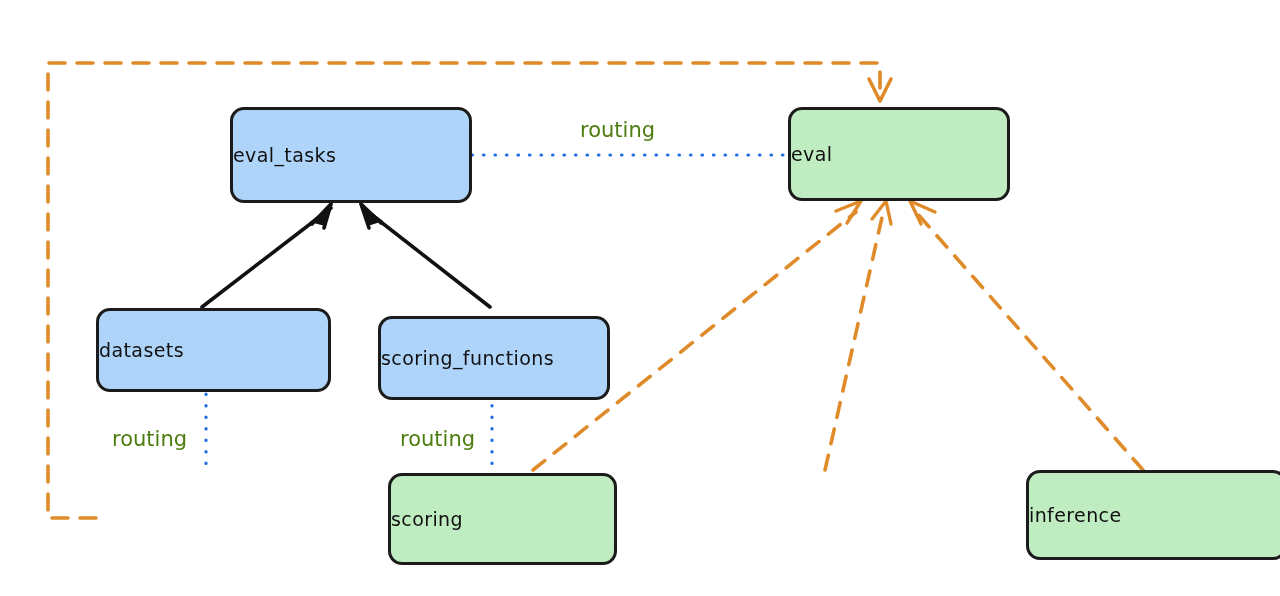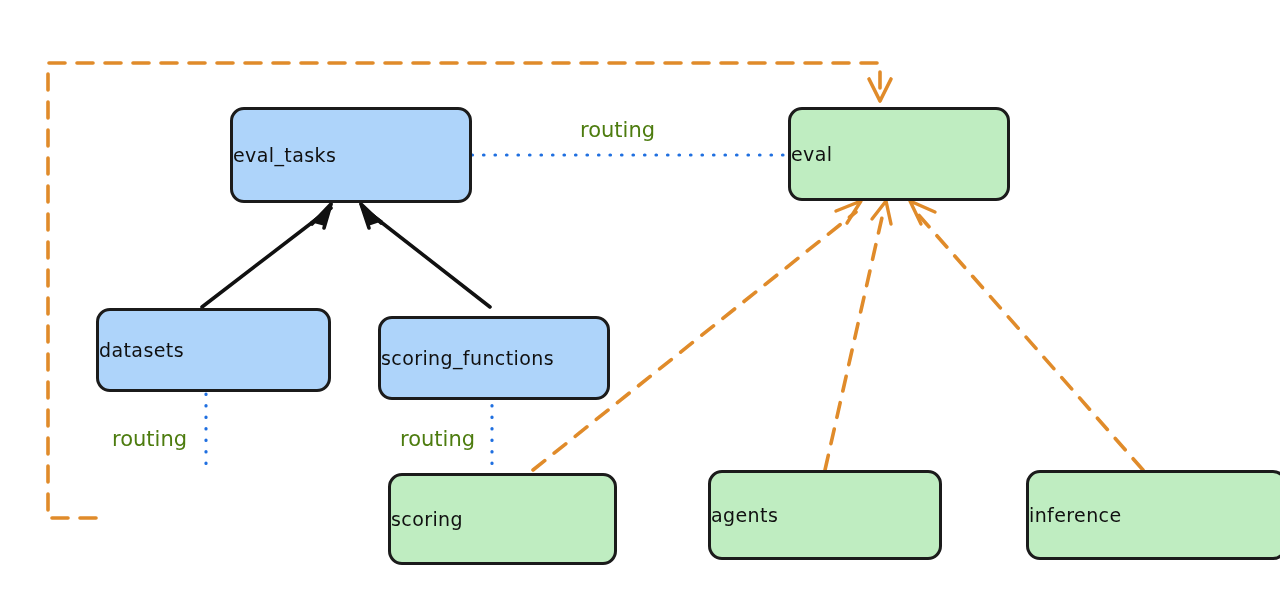--- a/index.html
+++ b/index.html
@@ -123,23 +123,20 @@
 
   <div class="node node-blue" style="left:378px; top:308px; width:232px; height:84px;margin-top:8px;">
     <span class="node-label">scoring_functions</span>
   </div>
 
 
   <div class="node node-green" style="left:388px; top:473px; width:229px; height:92px;">
     <span class="node-label">scoring</span>
   </div>
 
-  <div class="node node-green" style="left:708px; top:470px; width:234px; height:90px;">
-    <span class="node-label">agents</span>
-  </div>
 
   <div class="node node-green" style="left:1026px; top:470px; width:261px; height:90px;">
     <span class="node-label">inference</span>
   </div>
 
   <span class="edge-label" style="left:580px; top:118px;">routing</span>
 
   <span class="edge-label" style="left:112px; top:427px;">routing</span>
 
   <span class="edge-label" style="left:400px; top:427px;">routing</span>

